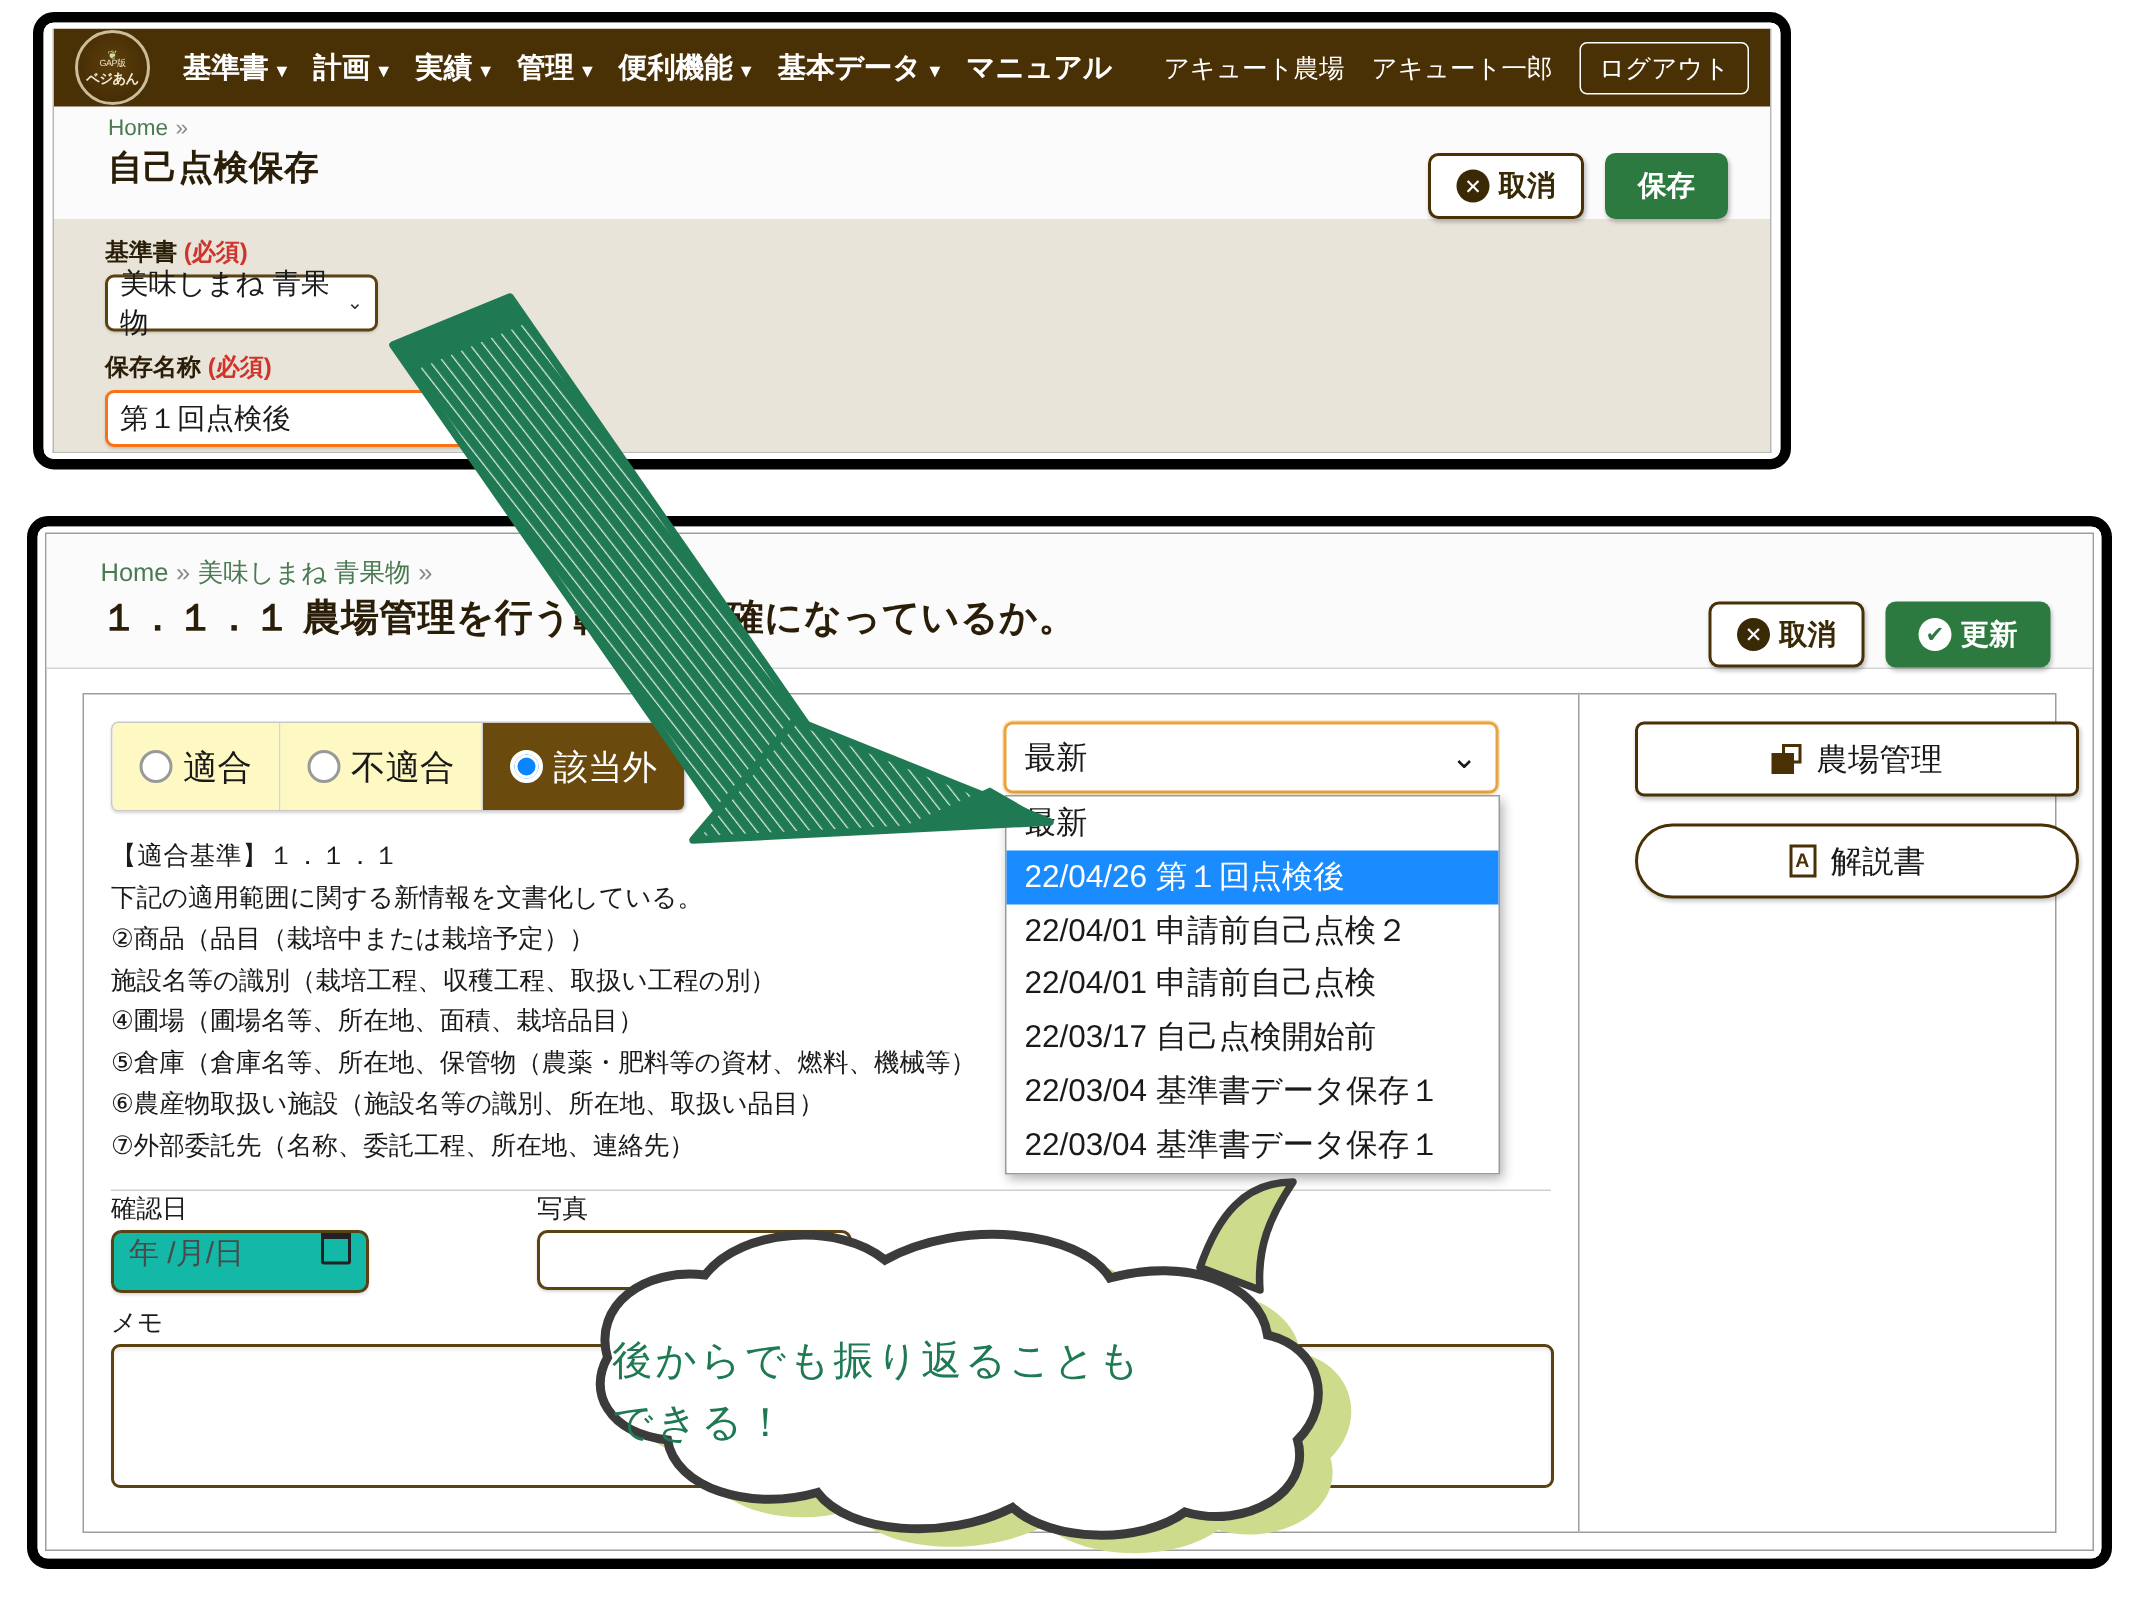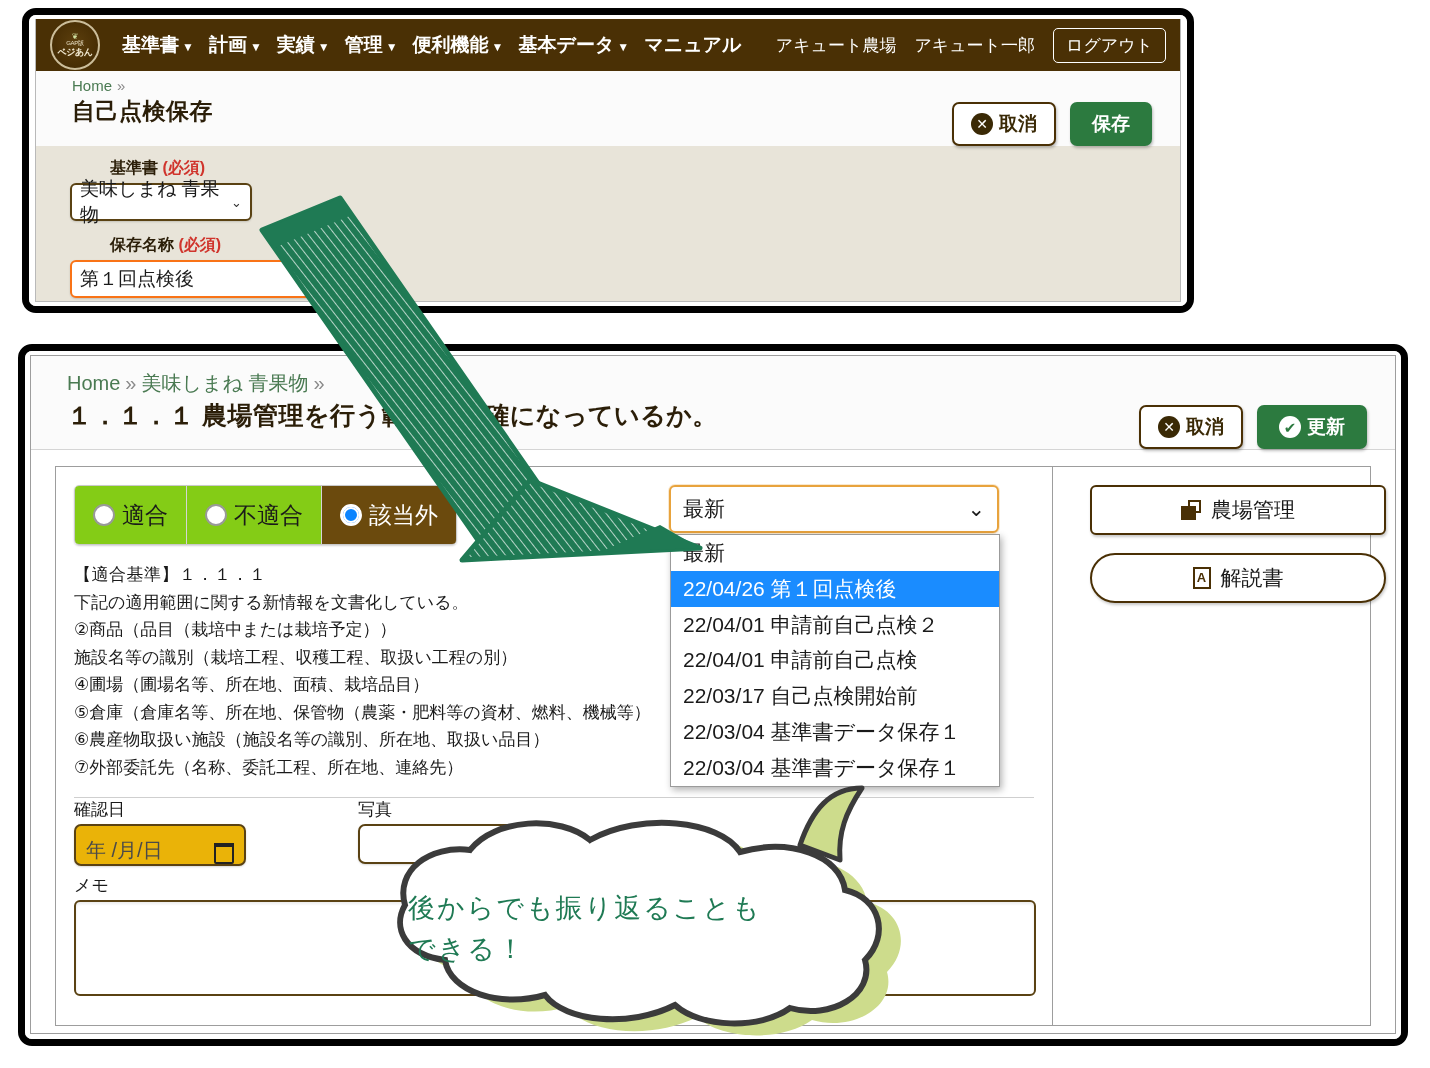--- a/index.html
+++ b/index.html
@@ -135,21 +135,21 @@
     font-weight:bold; line-height:1;
   }
 
   
   .form-body {
     background:#e8e4d9;
     padding: 12px 0 0 34px;
     height: 100%;
   }
   .field-label {
-    font-size:16px; font-weight:bold; color:#2b1e08; margin-bottom:4px;margin-left:40px;
+    font-size:16px; font-weight:bold; color:#2b1e08; margin-bottom:4px;
   }
   .req { color:#d0342c; }
   .select-box {
     width: 182px; height: 38px;
     border: 2px solid #5a4213; border-radius: 6px;
     background:#fff; font-size:19px; color:#1a1a1a;
     display:flex; align-items:center; padding: 0 8px;
     box-sizing:border-box; justify-content:space-between;
     box-shadow: 0 1px 2px rgba(0,0,0,.15);
   }
@@ -182,21 +182,21 @@
   
   .row-top { display:flex; align-items:flex-start; gap: 0; }
   .radio-group {
     display:flex; border:1px solid #c9c9c9; border-radius:5px;
     overflow:hidden; box-shadow: 0 1px 2px rgba(0,0,0,.18);
     height: 58px;
   }
   .radio-opt {
     display:flex; align-items:center; gap:7px;
     padding: 0 18px; font-size:23px; color:#1a1a1a;
-    background:#84cc16; border-right:1px solid #d5d5d5;
+    background:#fef9c3; border-right:1px solid #d5d5d5;
     cursor:pointer;
   }
   .radio-opt:last-child { border-right:none; }
   .radio-opt.selected { background:#6b4a0d; color:#ffffff; }
   .radio-dot {
     width:22px; height:22px; border-radius:50%;
     border:2px solid #999; background:#fff; box-sizing:border-box;
     flex:0 0 auto;
   }
   .radio-opt.selected .radio-dot {
@@ -235,22 +235,22 @@
   }
   .criteria .c-head { letter-spacing: .5px; }
 
   .divider-soft { border-top:1px solid #cfcfcf; margin-top: 16px; width: 960px;}
 
   
   .lower-row { display:flex; }
   .small-label { font-size:17px; color:#1a1a1a; margin-bottom:3px;}
   .date-input {
     width: 172px; height: 42px; box-sizing:border-box;
-    border:2px solid #5a4213; border-radius:7px; background:#eab308;
-    display:flex; align-items:flex-end; justify-content:space-between;
+    border:2px solid #5a4213; border-radius:7px; background:#14b8a6;
+    display:flex; align-items:flex-start; justify-content:space-between;
     padding: 0 10px; font-size: 20px; color:#333;
     box-shadow: 0 1px 2px rgba(0,0,0,.15);
   }
   .date-input .ph { color:#4a4a4a; letter-spacing:0px;}
   .cal-icon { width:16px; height:17px; border:2px solid #222; border-radius:2px; position:relative;}
   .cal-icon:before{content:"";position:absolute;left:-2px;right:-2px;top:-2px;height:4px;background:#222;}
   .photo-col { margin-left: 112px; }
   .photo-btn {
     width: 210px; height: 40px; box-sizing:border-box;
     border:2px solid #5a4213; border-radius:7px; background:#fff;
@@ -385,21 +385,21 @@
 
     </div>
   </div>
 </div>
 
 <div class="window" id="bottom-window">
   <div class="window-inner">
     <div class="inner-frame">
 
       <div class="crumb-band" style="padding-top:14px;">
-        <div class="crumb" style="font-size:20px;">
+        <div class="crumb" style="font-size:17px;">
           <span>Home</span><span class="sep">»</span><span class="crumb-mid">美味しまね 青果物</span><span class="sep">»</span>
         </div>
         <div class="title-row">
           <div class="page-title" style="font-size:25px;">１．１．１ 農場管理を行う範囲が明確になっているか。</div>
           <div class="title-actions">
             <span class="btn btn-cancel">
               <span class="icon-x">✕</span>
               <span>取消</span>
             </span>
             <span class="btn btn-update">

